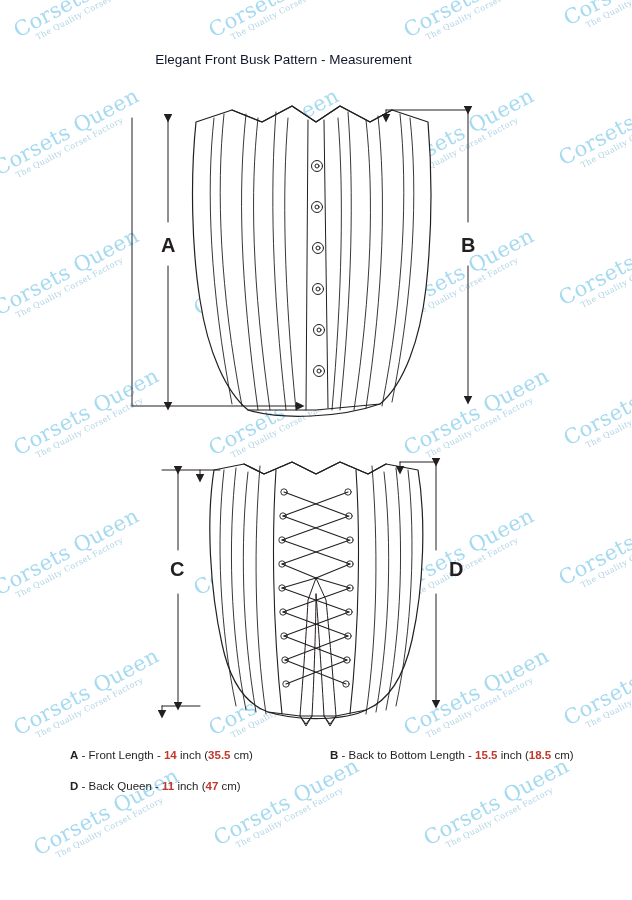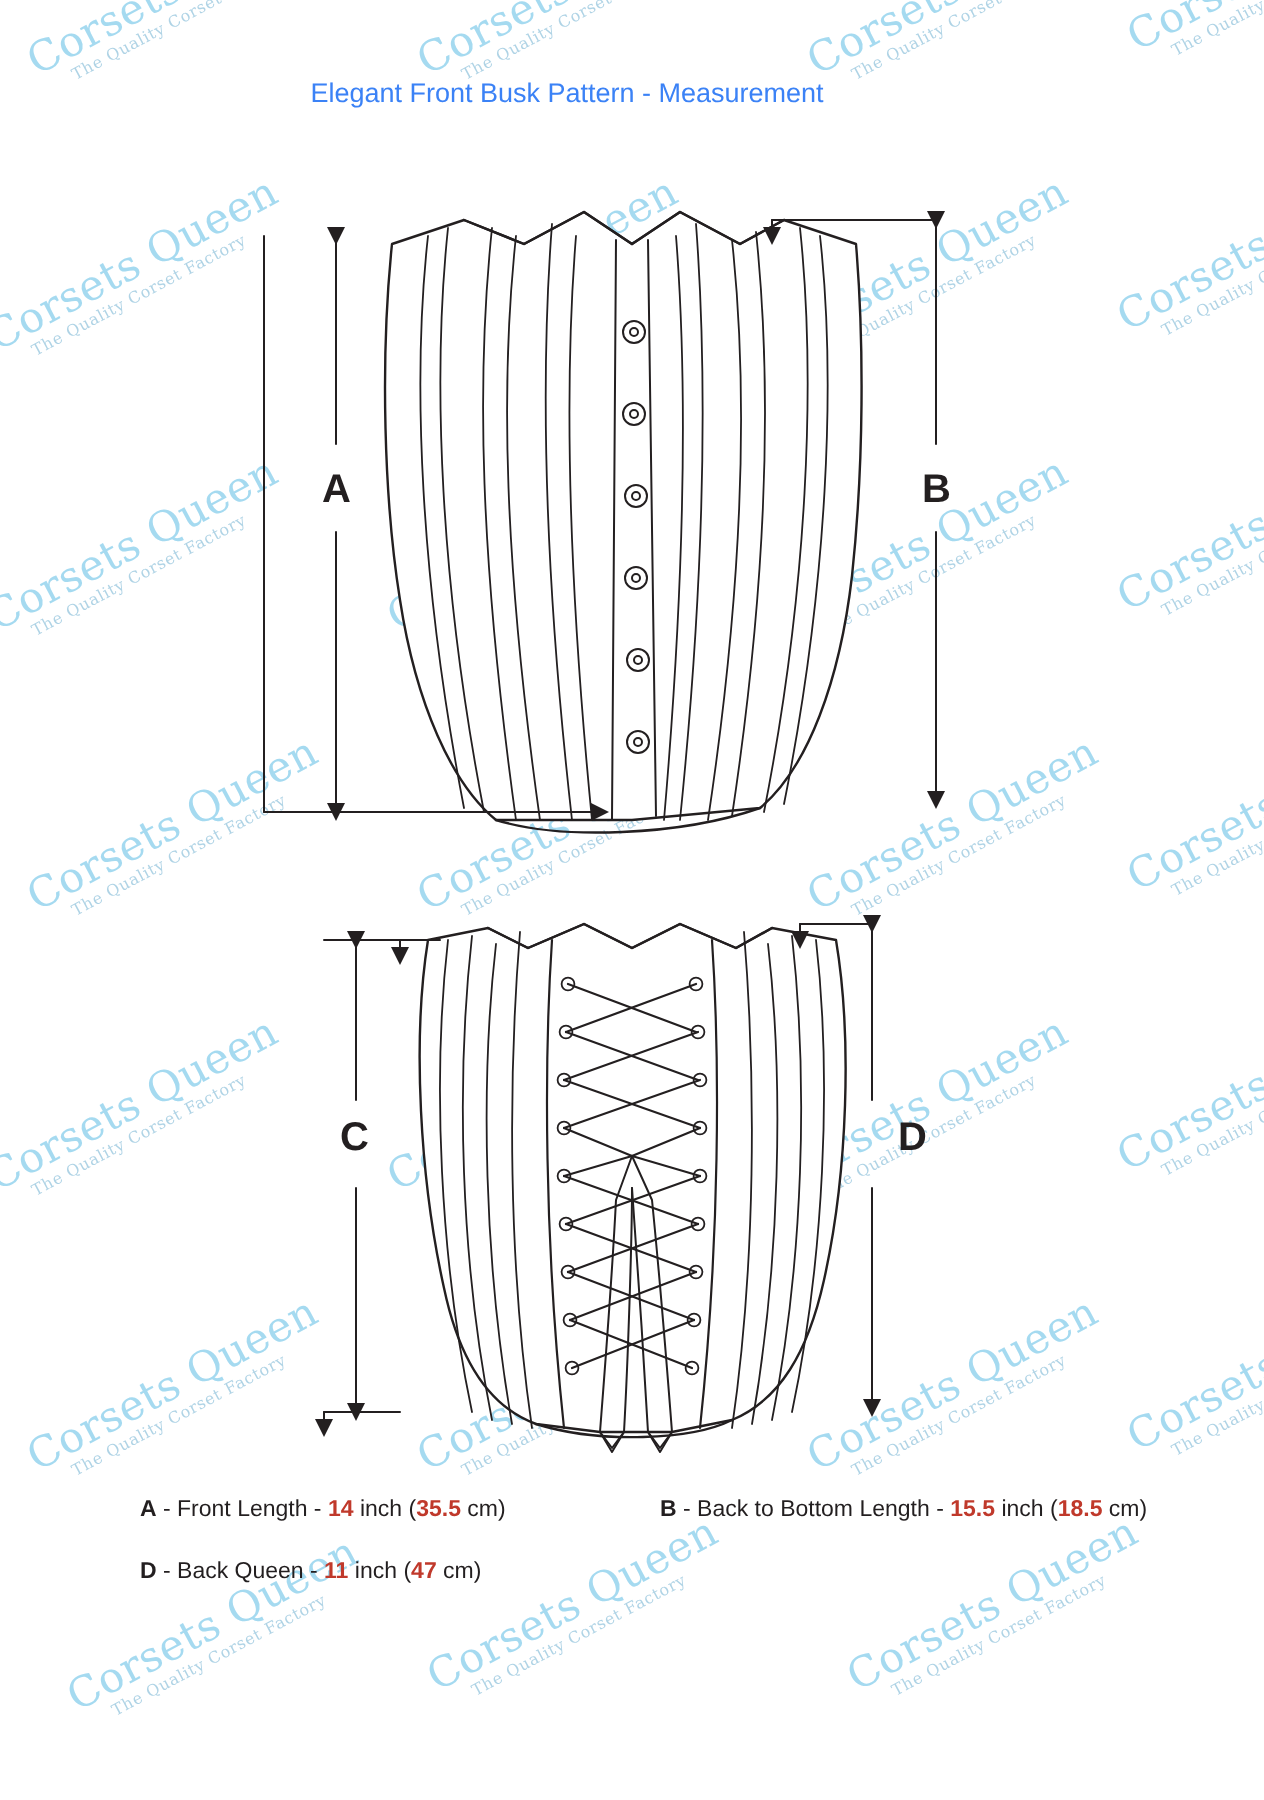--- a/index.html
+++ b/index.html
@@ -42,27 +42,27 @@
     font-size: 8px;
     color: #7fb9d6;
     display: block;
     margin-left: 16px;
     letter-spacing: .4px;
   }
 
   
   .title {
     position: absolute;
-    top: 39px;
+    top: 52px;
     left: 0;
     width: 567px;
     text-align: center;
     font-size: 13.5px;
     font-weight: 400;
-    color: #3b82f6;
+    color: #0f172a;
     z-index: 8;
   }
 
   
   .stage {
     position: absolute;
     inset: 0;
     z-index: 6;
   }
 

